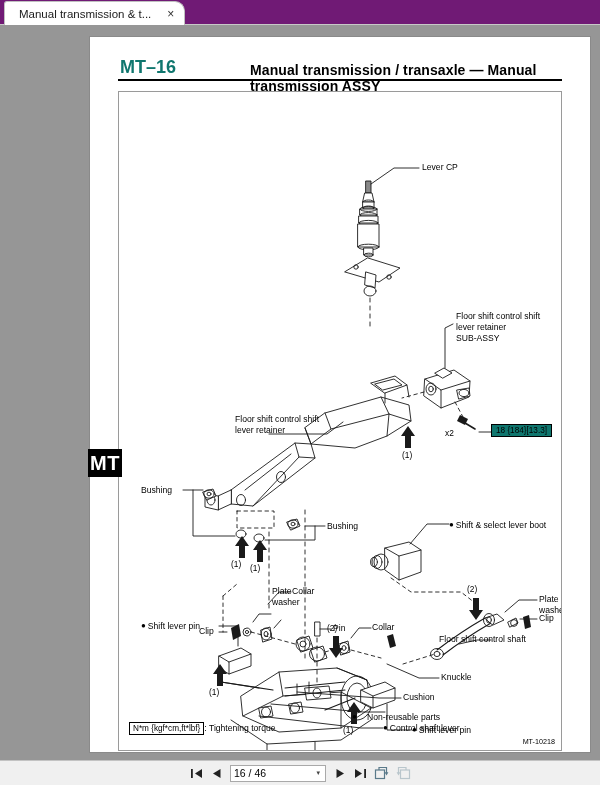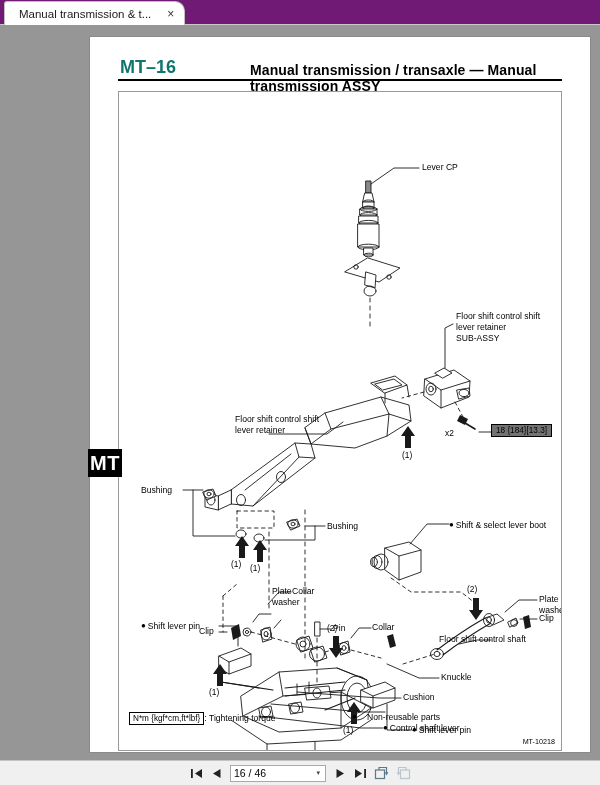--- a/index.html
+++ b/index.html
@@ -106,31 +106,31 @@
     content: "\25CF";
     font-size: 8px;
     margin-right: 2px;
     vertical-align: 0.5px;
   }
   .qty { position: absolute; font-size: 8.4px; color: #000; }
 
   #torque-box {
     position: absolute;
     border: 1px solid #000;
-    background: #737373;
+    background: #0f766e;
     padding: 1px 4px;
     font-size: 8.2px;
     color: #000;
     white-space: nowrap;
   }
 
   
   #legend { position: absolute; left: 10px; top: 620px; width: 424px; }
   #legend-left {
-    position: absolute; left: 0; top: 0;
+    position: absolute; left: 0; top: 10px;
     font-size: 8.6px; color: #000; white-space: nowrap;
   }
   #torque-key {
     display: inline-block;
     border: 1px solid #000;
     padding: 1px 3px;
     font-size: 8.2px;
   }
   #legend-right { position: absolute; left: 218px; top: 0; }
   .legend-row {

